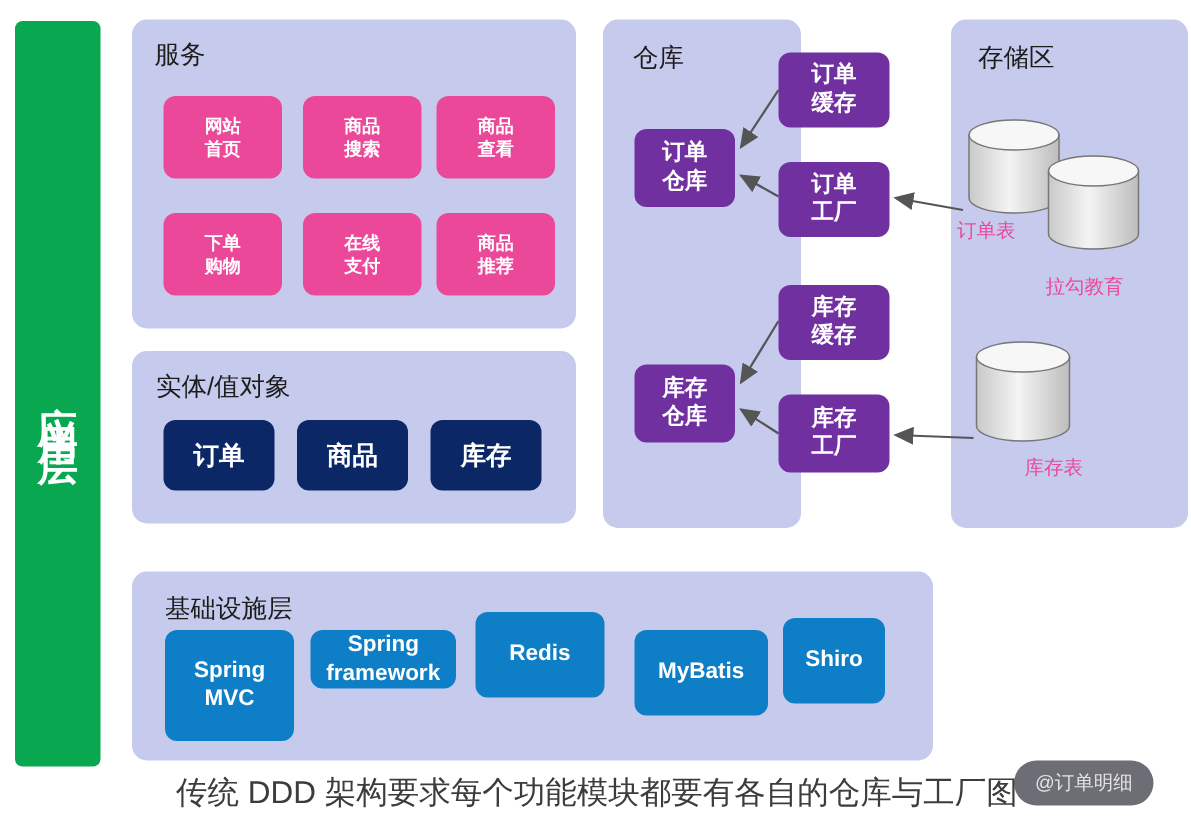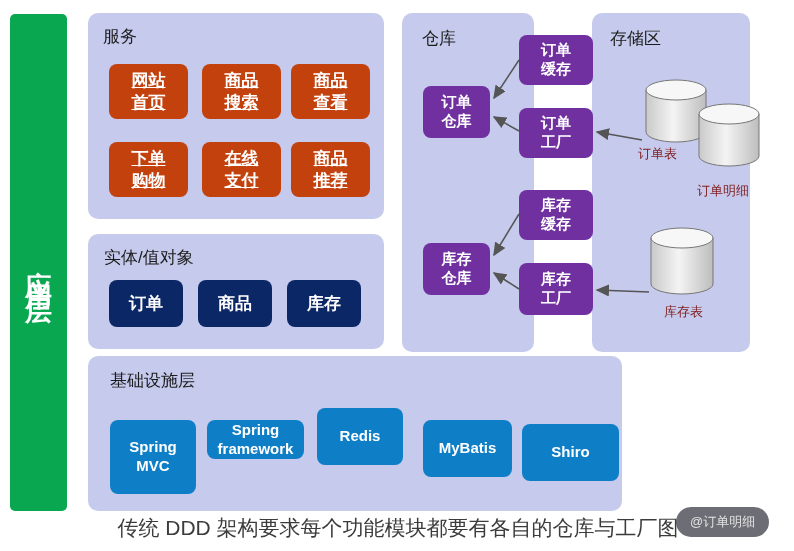--- a/index.html
+++ b/index.html
@@ -12,29 +12,29 @@
   .green-bar .vtext { writing-mode:vertical-lr; text-orientation:upright;
                color:#ffffff; font-size:27px; font-weight:bold; letter-spacing:14px;
                padding-top:14px; }
 
   .panel { position:absolute; background:#c6cbee; border-radius:10px; z-index:1; }
   .panel-title { position:absolute; font-size:17px; color:#1c1c1c; z-index:2; }
 
   .node { position:absolute; display:flex; align-items:center; justify-content:center;
           text-align:center; color:#ffffff; font-weight:bold; white-space:pre-line;
           border-radius:8px; line-height:1.25; z-index:2; }
-  .red    { background:#c2410c; font-size:17px;text-decoration:underline; }
+  .red    { background:#ec4899; font-size:12px; }
   .navy   { background:#0b2766; font-size:17px; }
   .purple { background:#7030a0; font-size:15px; z-index:3; }
   .blue   { background:#0e7fc7; font-size:15px; padding:4px; }
 
   .overlay { position:absolute; left:0; top:0; width:794px; height:551px;
              pointer-events:none; z-index:2; }
 
-  .db-label { position:absolute; font-size:13px; color:#7f1d1d; z-index:3; }
+  .db-label { position:absolute; font-size:13px; color:#ec4899; z-index:3; }
 
   .caption { position:absolute; font-size:21px; color:#3c3c3c; text-align:center; z-index:2; }
 
   .watermark { position:absolute; background:rgba(72,72,82,0.8); color:#e2e2e2;
                font-size:13px; border-radius:15px; padding:6px 14px; z-index:4; }
 </style>
 </head>
 <body>
 
 <div class="stage">
@@ -75,35 +75,35 @@
 仓库</div>
   <div class="node purple" style="left:519px;top:108px;width:74px;height:50px">订单
 工厂</div>
   <div class="node purple" style="left:519px;top:190px;width:74px;height:50px">库存
 缓存</div>
   <div class="node purple" style="left:423px;top:243px;width:67px;height:52px">库存
 仓库</div>
   <div class="node purple" style="left:519px;top:263px;width:74px;height:52px">库存
 工厂</div>
 
-  <div class="panel" style="left:592px;top:13px;width:158px;height:339px">
+  <div class="panel" style="left:634px;top:13px;width:158px;height:339px">
     <div class="panel-title" style="left:18px;top:14px">存储区</div>
   </div>
   <div class="db-label" style="left:638px;top:145px">订单表</div>
-  <div class="db-label" style="left:697px;top:182px">订单明细</div>
-  <div class="db-label" style="left:664px;top:303px">库存表</div>
+  <div class="db-label" style="left:697px;top:182px">拉勾教育</div>
+  <div class="db-label" style="left:683px;top:303px">库存表</div>
 
-  <div class="panel" style="left:88px;top:356px;width:534px;height:155px">
+  <div class="panel" style="left:88px;top:381px;width:534px;height:126px">
     <div class="panel-title" style="left:22px;top:13px">基础设施层</div>
   </div>
   <div class="node blue" style="left:110px;top:420px;width:86px;height:74px">Spring MVC</div>
   <div class="node blue" style="left:207px;top:420px;width:97px;height:39px">Spring framework</div>
   <div class="node blue" style="left:317px;top:408px;width:86px;height:57px">Redis</div>
   <div class="node blue" style="left:423px;top:420px;width:89px;height:57px">MyBatis</div>
-  <div class="node blue" style="left:522px;top:424px;width:97px;height:57px">Shiro</div>
+  <div class="node blue" style="left:522px;top:412px;width:68px;height:57px">Shiro</div>
 
   <svg class="overlay" viewBox="0 0 794 551">
     <defs>
       <marker id="ah" markerWidth="9" markerHeight="8" refX="8" refY="4" orient="auto">
         <path d="M0,0 L9,4 L0,8 z" fill="#555555"></path>
       </marker>
       <linearGradient id="cylg" x1="0" y1="0" x2="1" y2="0">
         <stop offset="0" stop-color="#c9c9c9"></stop>
         <stop offset="0.45" stop-color="#f4f4f4"></stop>
         <stop offset="1" stop-color="#bdbdbd"></stop>

